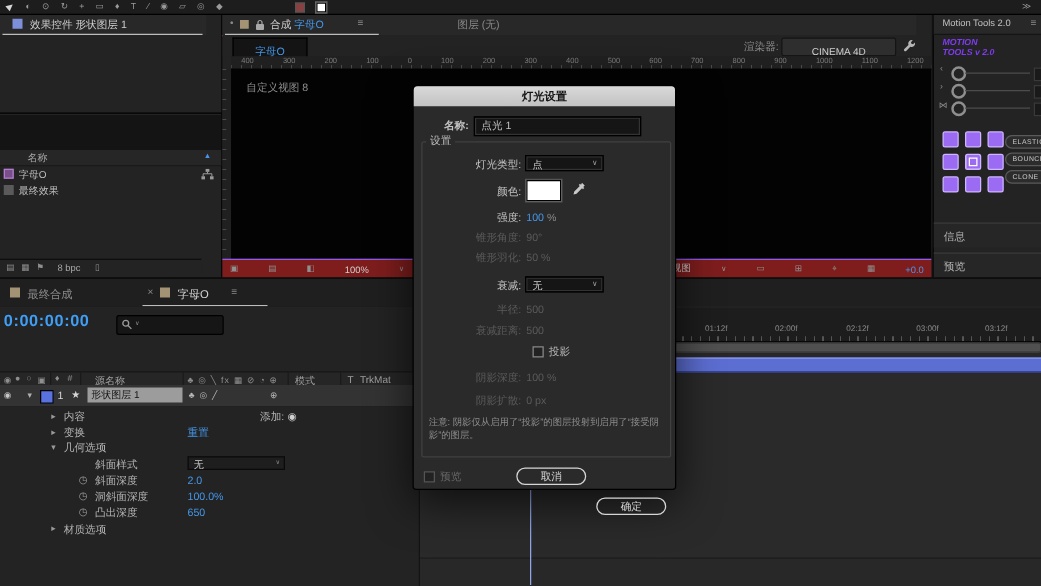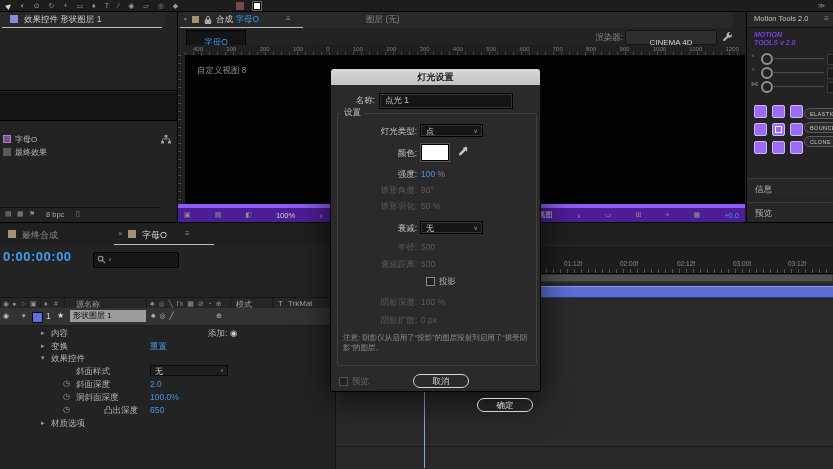--- a/index.html
+++ b/index.html
@@ -24,21 +24,21 @@
   #left-panel{position:absolute;left:0;top:12px;width:177px;height:210px;background:#232323;border-right:1px solid #000;}
   .proj-row{position:absolute;left:0;right:0;height:13px;font-size:8px;color:#bdbdbd;}
   
   #comp-panel{position:absolute;left:178px;top:12px;width:567px;height:210px;background:#232323;}
   #viewport{position:absolute;left:7px;top:43px;right:0;bottom:14px;background:#030303;}
   #hruler{position:absolute;left:7px;top:33px;right:0;height:10px;background:#202020;border-bottom:1px solid #000;
           background-image:repeating-linear-gradient(90deg,#4a4a4a 0 1px,transparent 1px 8px);background-size:100% 3px;background-position:0 100%;background-repeat:no-repeat;}
   #vruler{position:absolute;left:0;top:43px;width:7px;bottom:14px;background:#202020;border-right:1px solid #000;
           background-image:repeating-linear-gradient(0deg,#4a4a4a 0 1px,transparent 1px 8px);background-size:3px 100%;background-repeat:no-repeat;}
   .ruler-ticks{position:absolute;left:8px;right:6px;top:1px;display:flex;justify-content:space-between;font-size:6px;color:#7c7c7c;}
-  #comp-bottom{position:absolute;left:0;right:0;bottom:0;height:14px;background:#4c1d95;border-top:4px solid #8b5cf6;
+  #comp-bottom{position:absolute;left:0;right:0;bottom:0;height:14px;background:#7f1d1d;border-top:1px solid #8b5cf6;
                display:flex;align-items:center;gap:24px;padding:0 6px;font-size:7.5px;color:#9a9a9a;}
   
   #right-panel{position:absolute;left:746px;top:12px;width:87px;height:210px;background:#232323;border-left:1px solid #000;}
   .mt-knob{position:absolute;width:8px;height:8px;border:2px solid #8f8f8f;border-radius:50%;background:transparent;}
   .mt-track{position:absolute;height:1px;background:#4c4c4c;}
   .mt-cell{position:absolute;width:13px;height:13px;background:#9c6bf3;border:1px solid #cdb6ff;border-radius:2px;box-sizing:border-box;}
   .mt-btn{position:absolute;left:57px;width:40px;height:11px;border:1px solid #5a5a5a;border-radius:6px;background:#2c2c2c;
           color:#c8c8c8;font-size:5.5px;letter-spacing:.4px;line-height:11px;padding-left:5px;box-sizing:border-box;overflow:hidden;}
   .collapsed-hdr{position:absolute;left:0;right:0;height:20px;border-top:1px solid #3a3a3a;background:#262626;
                  font-size:8.5px;color:#b5b5b5;line-height:20px;padding-left:8px;box-sizing:border-box;}
@@ -97,20 +97,24 @@
 
   <div id="left-panel">
     <div class="tabbar">
       <span class="abs" style="left:10px;top:3px;width:8px;height:8px;background:#7d8fd8;"></span>
       <span class="abs nw" style="left:24px;top:2px;font-size:8.5px;color:#cfcfcf;">效果控件 形状图层 1</span>
       <div class="underline" style="left:2px;bottom:0;width:160px;"></div>
     </div>
     <div class="abs" style="left:0;top:16px;right:0;height:62px;background:#232323;"></div>
     <div class="abs" style="left:0;top:78px;right:0;height:1px;background:#000;"></div>
     <div class="abs" style="left:0;top:80px;right:0;height:28px;background:#141414;border-bottom:1px solid #000;"></div>
+    <div class="abs" style="left:0;top:108px;right:0;height:12px;background:#262626;border-bottom:1px solid #1a1a1a;">
+      <span class="abs" style="left:22px;top:1px;font-size:8px;color:#a8a8a8;">名称</span>
+      <span class="abs blue" style="right:8px;top:2px;font-size:6px;">▲</span>
+    </div>
     <div class="proj-row" style="top:121px;">
       <span class="abs" style="left:3px;top:2px;width:8px;height:8px;background:#7a4e8c;border:1px solid #b07ec9;box-sizing:border-box;"></span>
       <span class="abs nw" style="left:15px;top:1px;">字母O</span>
       <svg class="abs" style="right:6px;top:2px;" width="10" height="9" viewBox="0 0 10 9">
         <rect x="3.5" y="0" width="3" height="2.5" fill="#9a9a9a"></rect>
           <rect x="0" y="6" width="3" height="2.5" fill="#9a9a9a"></rect>
           <rect x="7" y="6" width="3" height="2.5" fill="#9a9a9a"></rect>
         <path d="M5 2.5 V4 M1.5 6 V4 H8.5 V6" stroke="#9a9a9a" fill="none" stroke-width=".8"></path>
       </svg>
     </div>
@@ -321,42 +325,42 @@
         <span class="abs nw" style="left:208px;">添加:</span>
         <span class="abs" style="left:230px;color:#d0d0d0;">◉</span>
       </div>
       <div class="trow" style="top:96px;">
         <span class="tw">▸</span>
         <span class="abs nw" style="left:51px;">变换</span>
         <span class="abs nw blue" style="left:150px;">重置</span>
       </div>
       <div class="trow" style="top:108px;">
         <span class="tw">▾</span>
-        <span class="abs nw" style="left:51px;">效果控件</span>
+        <span class="abs nw" style="left:51px;">几何选项</span>
       </div>
       <div class="trow" style="top:121px;">
         <span class="abs nw" style="left:76px;">斜面样式</span>
         <span class="abs" style="left:150px;top:-1px;width:78px;height:11px;background:#1e1e1e;border:1px solid #0a0a0a;box-sizing:border-box;">
           <span style="position:absolute;left:4px;top:0;font-size:8px;color:#cfcfcf;">无</span>
           <span class="abs dim" style="right:3px;top:1px;font-size:5px;">∨</span>
         </span>
       </div>
       <div class="trow" style="top:134px;">
         <span class="sw">◷</span>
         <span class="abs nw" style="left:76px;">斜面深度</span>
         <span class="abs nw blue" style="left:150px;">2.0</span>
       </div>
       <div class="trow" style="top:147px;">
         <span class="sw">◷</span>
         <span class="abs nw" style="left:76px;">洞斜面深度</span>
         <span class="abs nw blue" style="left:150px;">100.0%</span>
       </div>
       <div class="trow" style="top:160px;">
         <span class="sw">◷</span>
-        <span class="abs nw" style="left:76px;margin-left:28px;">凸出深度</span>
+        <span class="abs nw" style="left:76px;">凸出深度</span>
         <span class="abs nw blue" style="left:150px;">650</span>
       </div>
       <div class="trow" style="top:173px;">
         <span class="tw">▸</span>
         <span class="abs nw" style="left:51px;">材质选项</span>
       </div>
     </div>
 
     <div id="timegraph">
       <div id="tl-ruler">
@@ -369,21 +373,21 @@
       <div class="abs" style="left:0;right:0;top:29px;height:8px;background:#505050;border-radius:2px;box-shadow:inset 0 0 0 1px #3c3c3c;"></div>
       <div class="abs" style="left:0;right:0;top:41px;height:12px;background:#5c6ed2;border-top:1px solid #8d9af0;border-bottom:1px solid #2c3780;box-sizing:border-box;"></div>
       <div class="abs" style="left:0;right:0;top:54px;height:147px;background:#2a2a2a;"></div>
       <div class="abs" style="left:0;right:0;top:201px;height:1px;background:#1c1c1c;"></div>
       <div class="abs" style="left:88px;top:1px;bottom:2px;width:1px;background:#8fa6e8;"></div>
     </div>
   </div>
 
   <div id="dialog">
     <div id="dialog-title">灯光设置</div>
-    <span class="dlabel" style="top:26px;left:0;width:44px;">名称:</span>
+    <span class="dlabel" style="top:26px;left:0;width:44px;font-weight:bold;">名称:</span>
     <div class="abs" style="left:48px;top:24px;width:132px;height:14px;background:#151515;border:1px solid #000;box-shadow:0 0 0 1px #333 inset;">
       <span style="position:absolute;left:5px;top:1px;font-size:8.5px;color:#c4c4c4;white-space:nowrap;">点光 1</span>
     </div>
     <span class="abs" style="left:10px;top:38px;font-size:8.5px;color:#bdbdbd;background:#2a2a2a;padding:0 3px;z-index:2;">设置</span>
     <div id="fieldset"></div>
 
     <span class="dlabel" style="top:57px;">灯光类型:</span>
     <div class="dd" style="top:55px;">
       <span>点</span>
       <span class="chev">∨</span>

